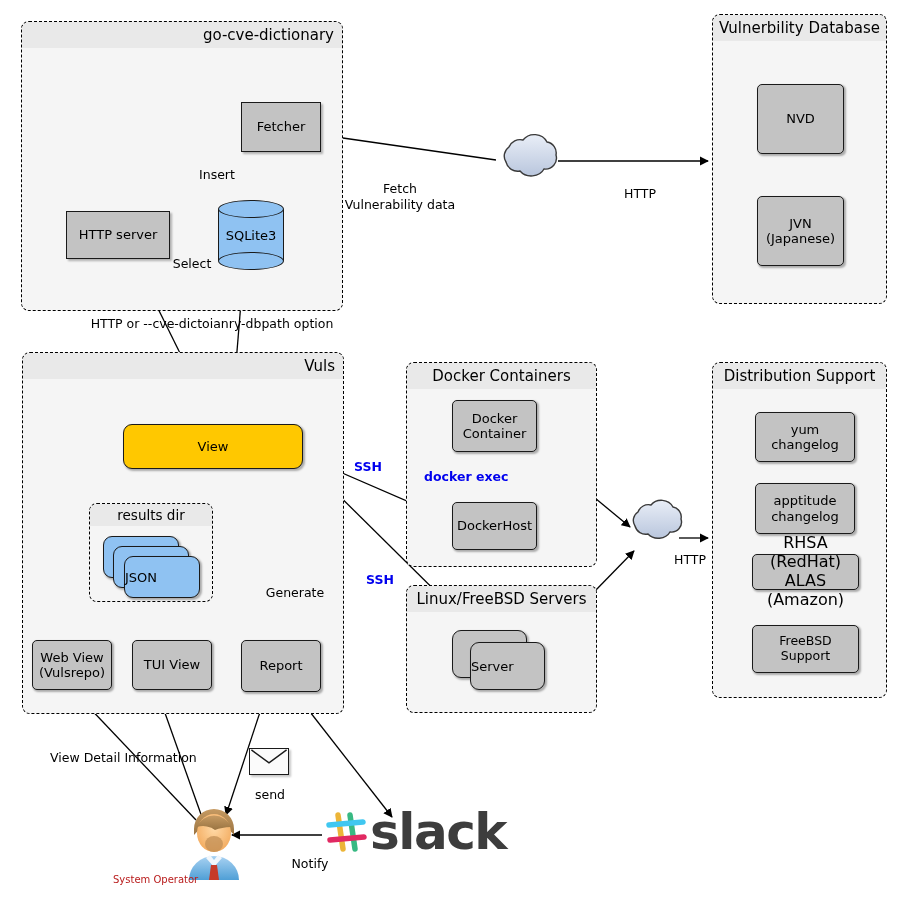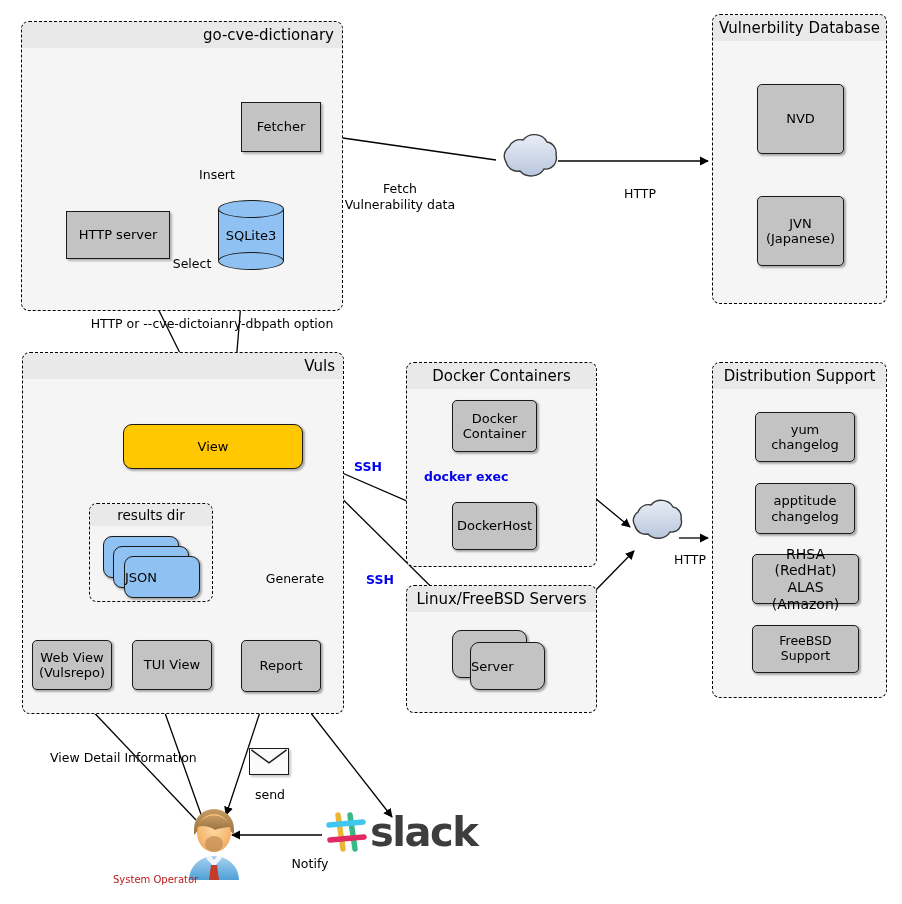--- a/index.html
+++ b/index.html
@@ -157,21 +157,21 @@
     font-size: 10px;
     color: #b91c1c;
     white-space: nowrap;
   }
 
   
   .slack { position: absolute; display: flex; align-items: center; }
   .slack-word {
     font-family: "DejaVu Sans", "Liberation Sans", sans-serif;
     font-weight: bold;
-    font-size: 40px;
+    font-size: 50px;
     color: #3d3d3d;
     letter-spacing: -1.5px;
     margin-left: 3px;
   }
 </style>
 </head>
 <body>
 
 <div id="canvas">
 
@@ -327,21 +327,21 @@
   </div>
 
   <div class="node rounded" style="left:132px; top:640px; width:80px; height:50px;">
     <span>TUI View</span>
   </div>
 
   <div class="node rounded" style="left:241px; top:640px; width:80px; height:52px;">
     <span>Report</span>
   </div>
 
-  <div class="elabel" style="left:255px; top:571px; width:80px;">Generate</div>
+  <div class="elabel" style="left:255px; top:585px; width:80px;">Generate</div>
 
   <div class="elabel blue" style="left:348px; top:459px; width:40px;">SSH</div>
   <div class="elabel blue" style="left:360px; top:572px; width:40px;">SSH</div>
 
   <div class="panel" style="left:406px; top:362px; width:191px; height:205px;">
     <div class="panel-title center">Docker Containers</div>
   </div>
 
   <div class="node rounded" style="left:452px; top:502px; width:85px; height:48px;">
     <span>DockerHost</span>
@@ -380,21 +380,21 @@
     </span>
   </div>
 
   <div class="node rounded" style="left:755px; top:483px; width:100px; height:51px;">
     <span>
       <span>apptitude</span><br>
       <span>changelog</span>
     </span>
   </div>
 
-  <div class="node rounded" style="left:752px; top:554px; width:107px; height:50px; font-size:14px;">
+  <div class="node rounded" style="left:752px; top:554px; width:107px; height:36px; font-size:16px;">
     <span>
       <span>RHSA (RedHat)</span><br>
       <span>ALAS (Amazon)</span>
     </span>
   </div>
 
   <div class="node rounded" style="left:752px; top:625px; width:107px; height:48px; font-size:12.5px;">
     <span>FreeBSD Support</span>
   </div>
 

